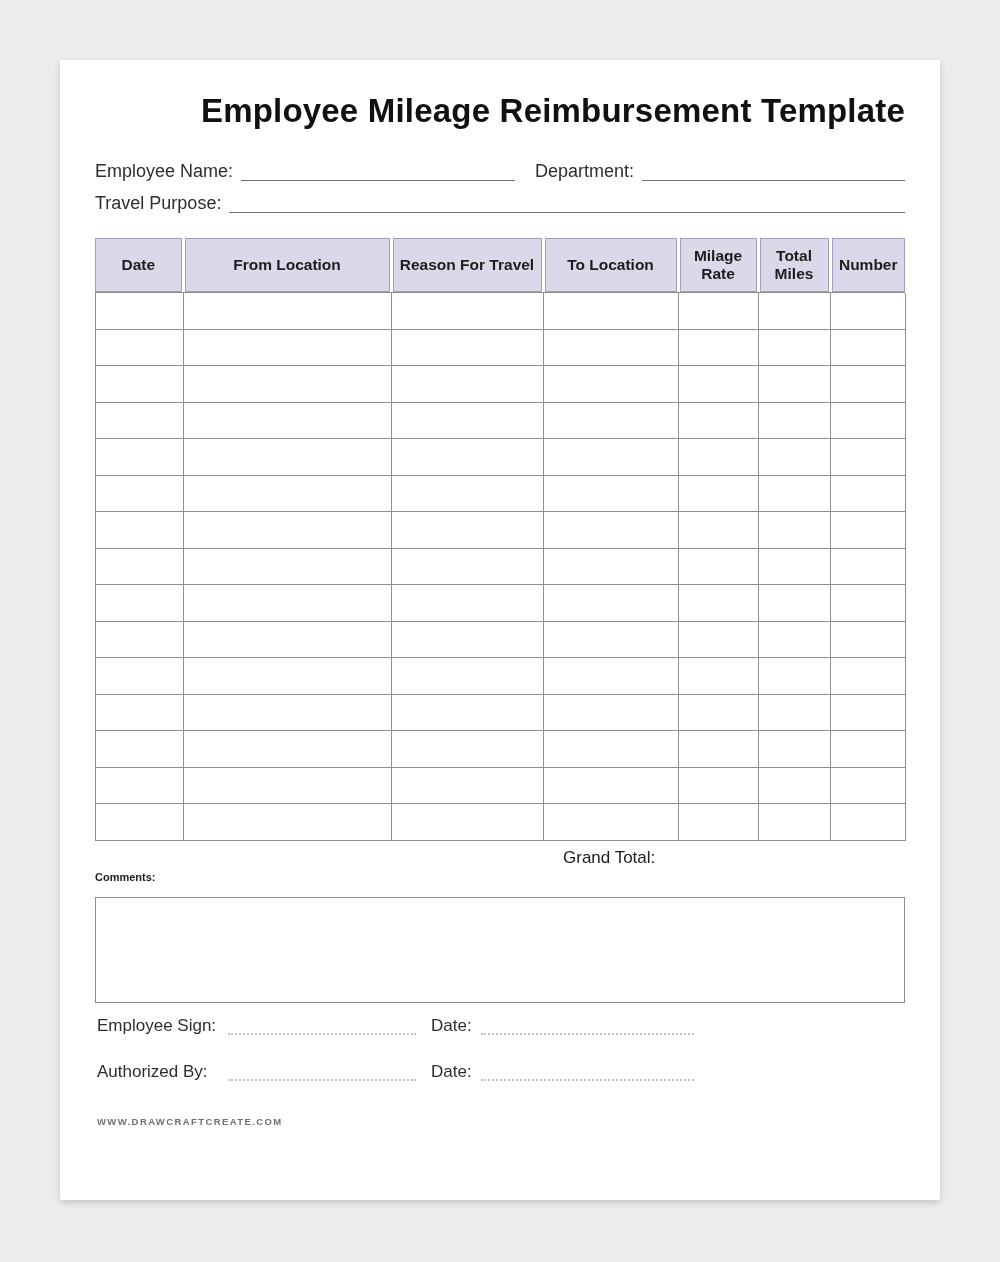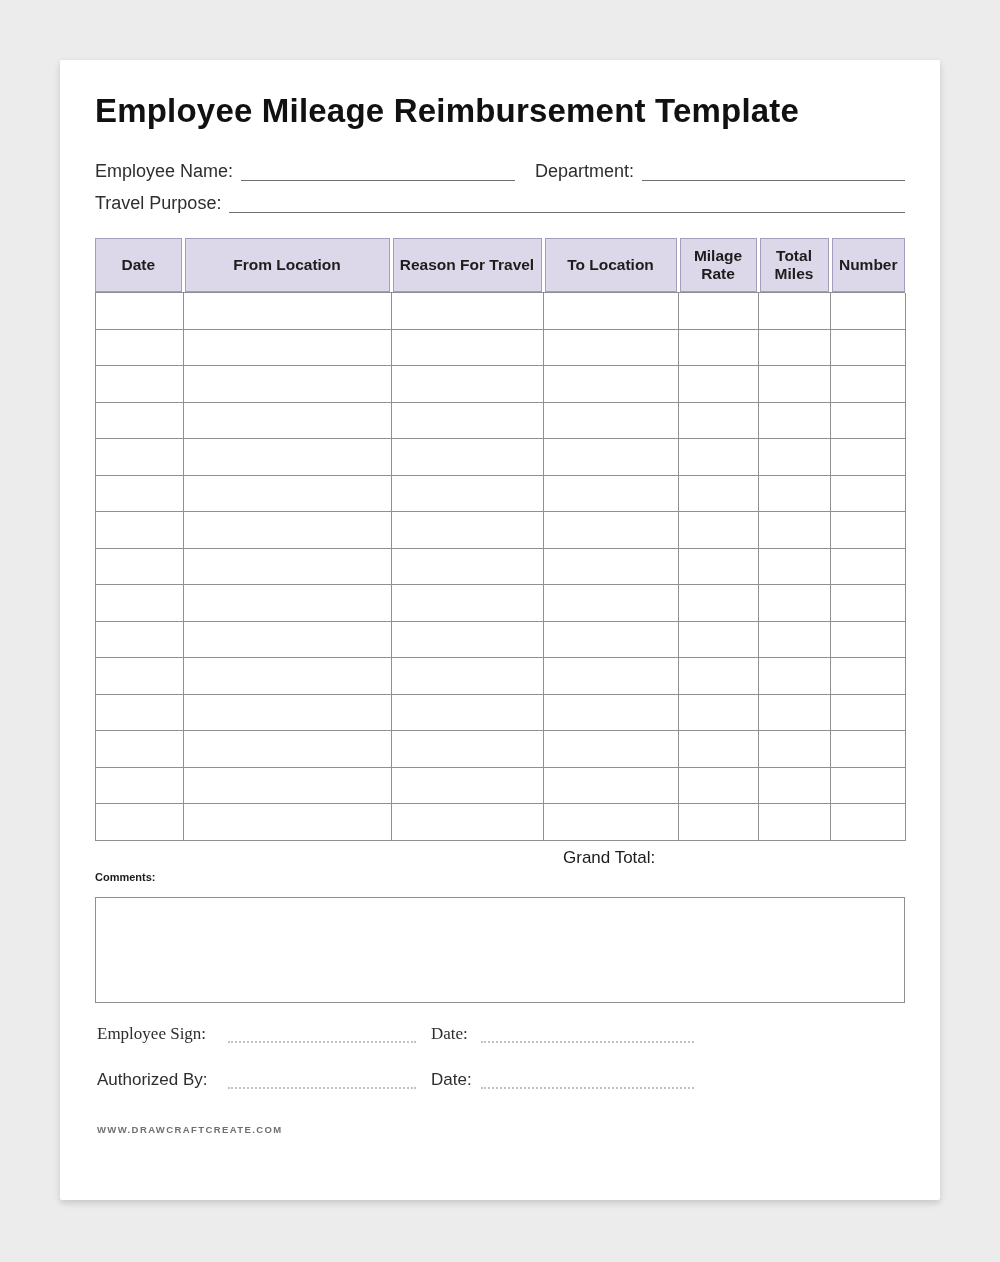--- a/index.html
+++ b/index.html
@@ -25,21 +25,21 @@
     left:60px;top:60px;
     width:880px;height:1140px;
     background:#ffffff;
     border-radius:2px;
     box-shadow:0 3px 7px rgba(0,0,0,0.16);
     padding:0 35px;
     overflow:hidden;
   }
   .doc-title{
     margin-top:32px;
-    text-align:left;
+    text-align:right;
     font-size:33px;
     font-weight:700;
     color:#111;
     letter-spacing:0.2px;
     height:45px;
   }
   
   .info{margin-top:25px;}
   .info-row{display:flex;margin-bottom:13px;}
   .field{display:flex;align-items:flex-end;}
@@ -97,21 +97,21 @@
     height:20px;
   }
   .comments-box{
     margin-top:6px;
     width:810px;height:106px;
     border:1px solid var(--grid-line);
     background:#fff;
   }
   
   .sig-row{display:flex;align-items:flex-end;margin-left:2px;}
-  .sig-row.first{margin-top:21px;font-family:Liberation Serif, serif;}
+  .sig-row.first{margin-top:13px;}
   .sig-row.second{margin-top:27px;}
   .sig-label{
     font-size:17px;color:var(--label-ink);
     width:131px;line-height:19px;white-space:nowrap;
   }
   .date-label{
     font-size:17px;color:var(--label-ink);
     width:50px;line-height:19px;margin-left:15px;white-space:nowrap;
   }
   .dotted-line{

